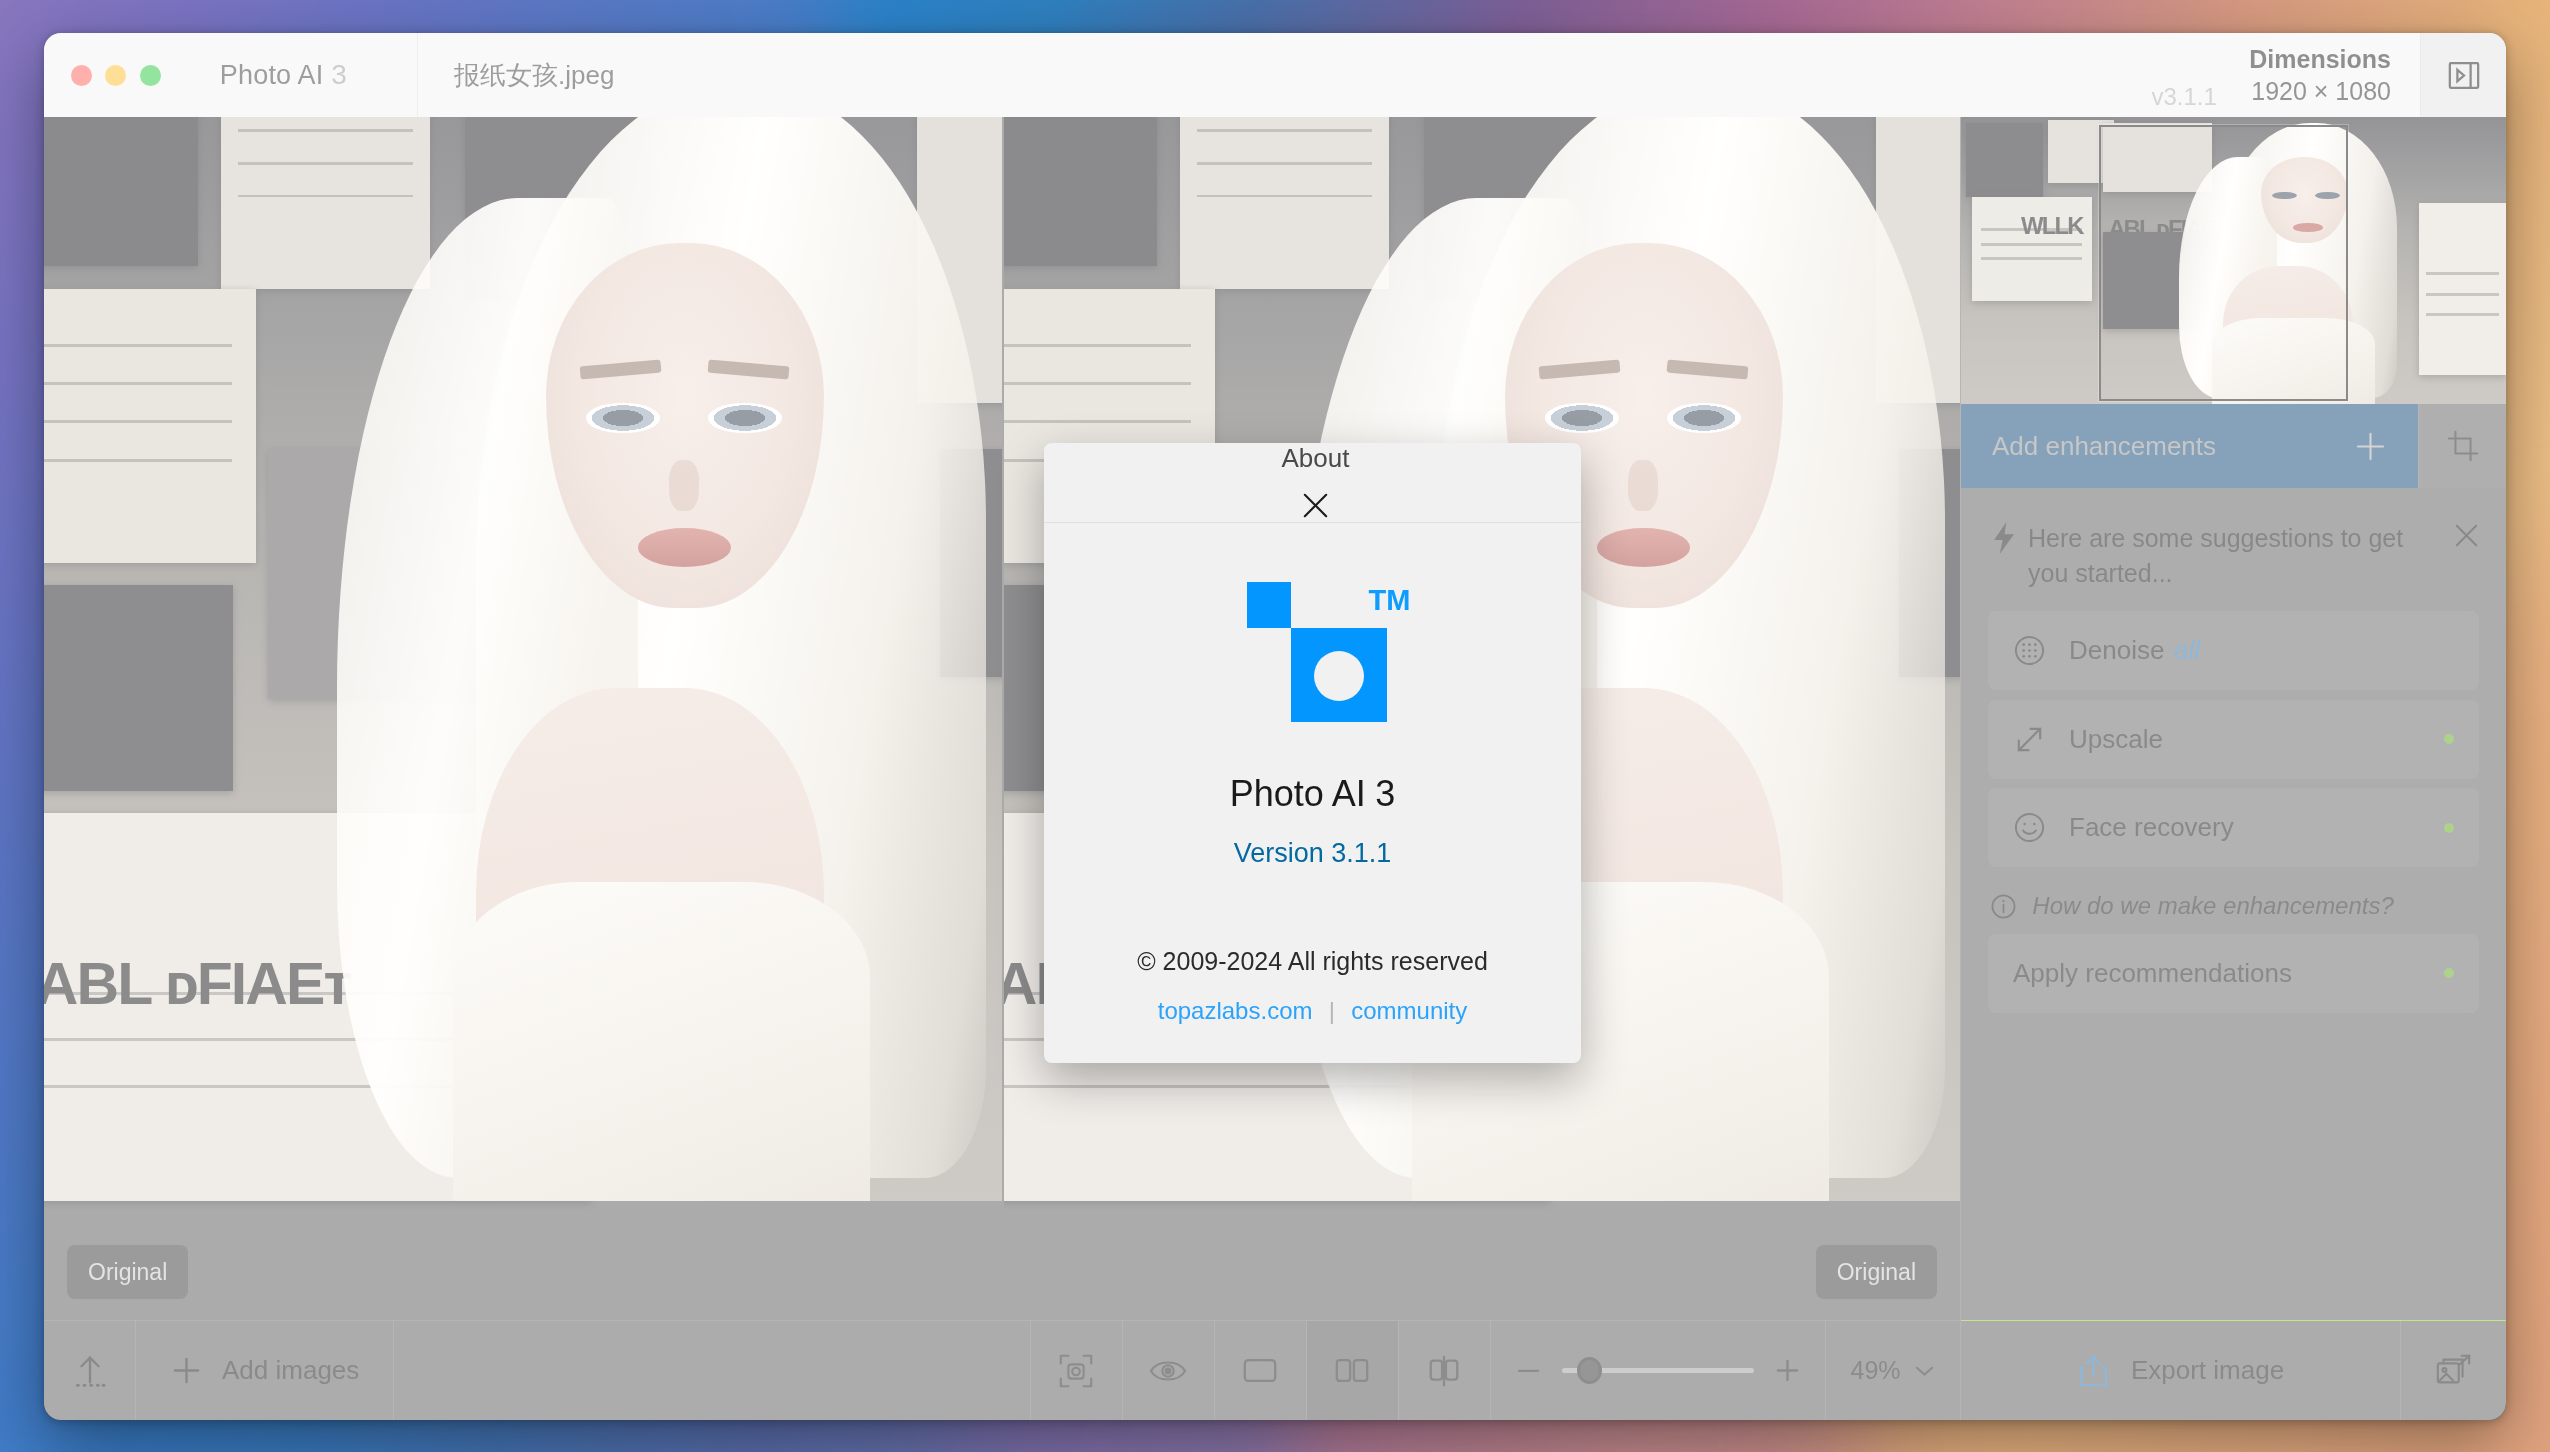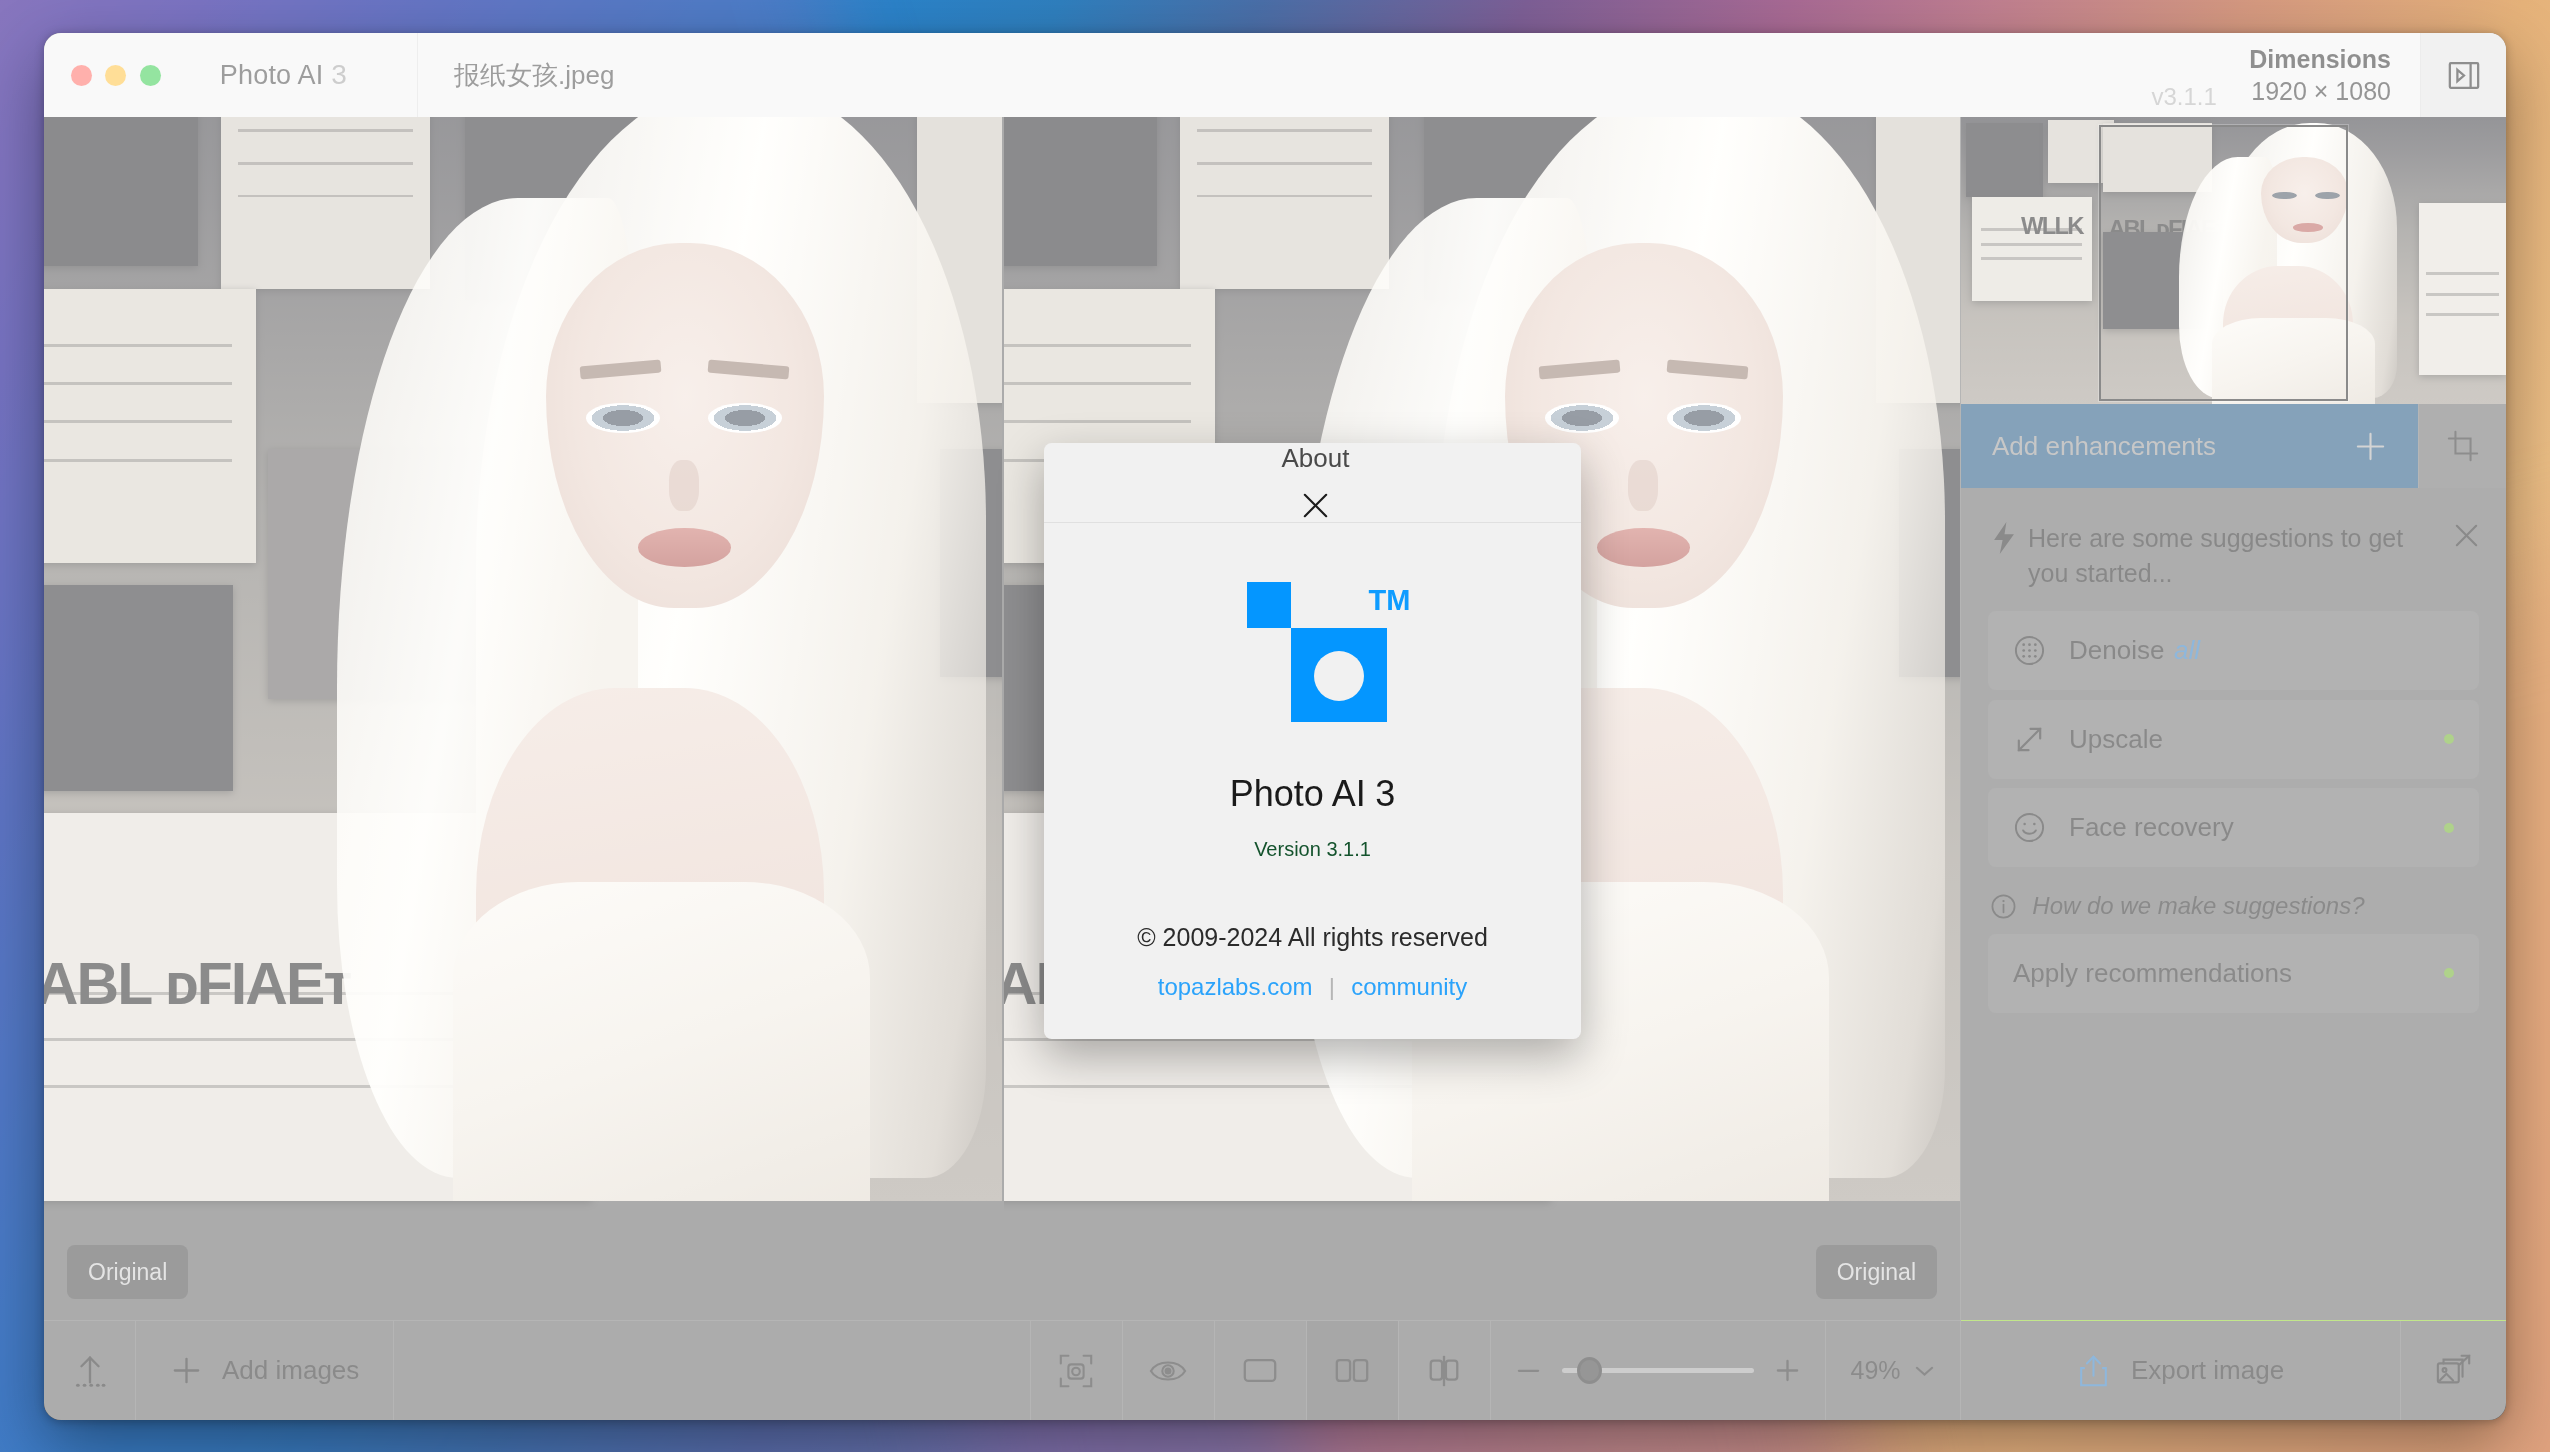--- a/index.html
+++ b/index.html
@@ -279,21 +279,21 @@
   .logo-circle {
     position: absolute; left: 107px; top: 69px; width: 50px; height: 50px;
     border-radius: 50%; background: #f1f1f1;
   }
   .logo-tm {
     position: absolute; right: 7.7px; top: 1.9px; color: #0e9cff;
     font-size: 29px; font-weight: bold; letter-spacing: 0;
   }
   .prod-name { font-size: 36px; color: #1a1a1a; margin-bottom: 23px; }
   .prod-name .n { color: #1a1a1a; margin-left: 9.6px; }
-  .prod-ver { font-size: 20px; color: #14532d; margin-bottom: 62px; }
+  .prod-ver { font-size: 27px; color: #0369a1; margin-bottom: 78px; }
   .copyright { font-size: 25px; color: #2b2b2b; margin-bottom: 21px; }
   .links { font-size: 24px; }
   .links a { color: #2ba3fb; text-decoration: none; }
   .links .sep { color: #b6b6b6; margin: 0 9.6px; }
 
   .icon { display: inline-flex; align-items: center; justify-content: center; }
 </style>
 </head>
 <body>
 
@@ -645,21 +645,21 @@
         </div>
 
         <div class="how-row">
           <span class="icon">
             <svg width="27" height="27" viewBox="0 0 28 28" fill="none" stroke="#141414" stroke-width="1.8">
               <circle cx="14" cy="14" r="11.5"></circle>
               <line x1="14" y1="12" x2="14" y2="20" stroke-linecap="round"></line>
               <circle cx="14" cy="8.4" r="1.2" fill="#141414" stroke="none"></circle>
             </svg>
           </span>
-          <span>How do we make suggestions?</span>
+          <span>How do we make enhancements?</span>
         </div>
 
         <div class="apply-row">
           <div class="apply-btn">
             <span class="lbl">Apply recommendations</span>
             <span class="green-dot"></span>
           </div>
         </div>
       </div>
 

